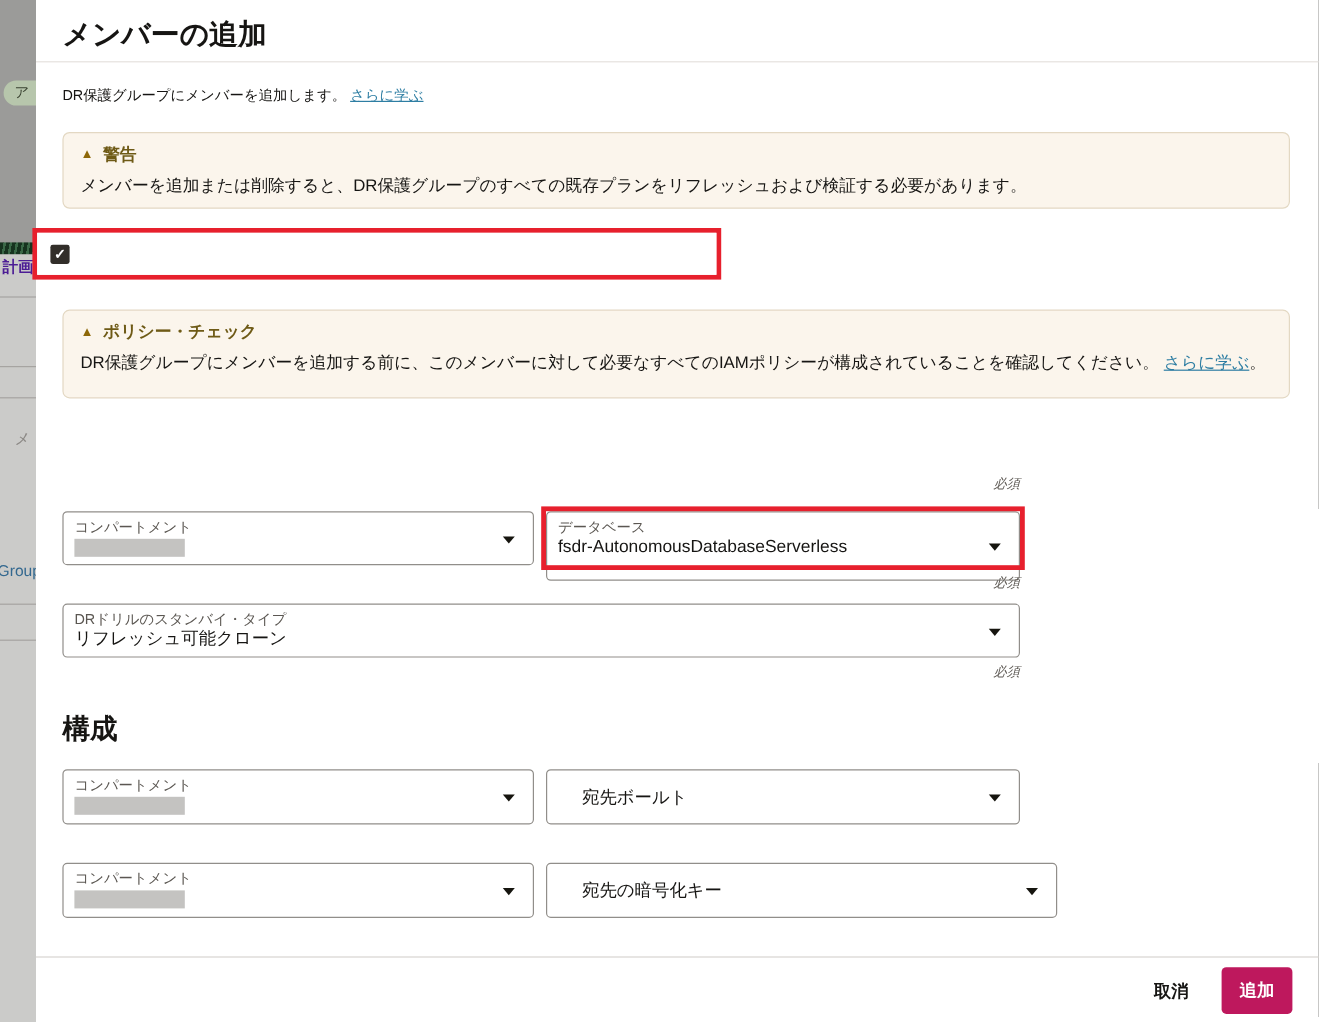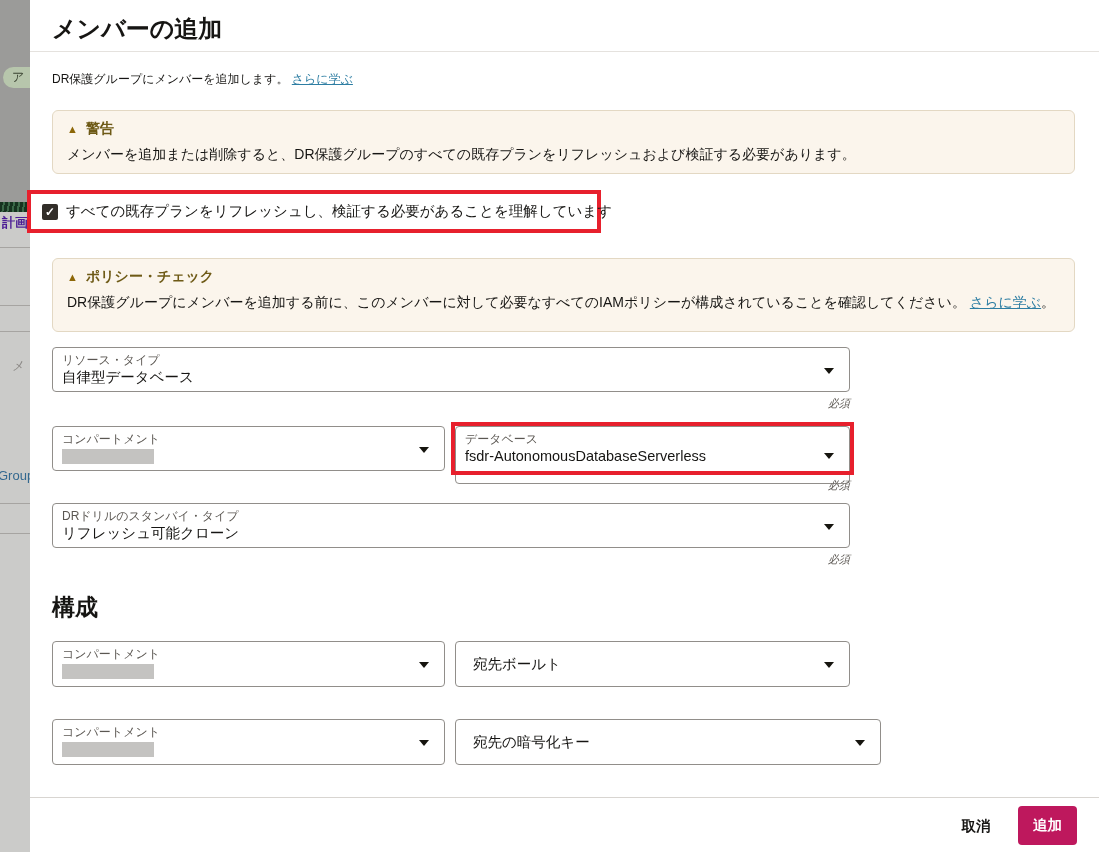--- a/index.html
+++ b/index.html
@@ -41,21 +41,21 @@
   .checkbox span{color:#fff;font-size:12px;font-weight:700;line-height:1;}
   .ack-label{margin-left:8px;font-size:14.5px;color:#161513;white-space:nowrap;}
 
   .sel{background:#fff;border:1px solid #918e8a;border-radius:4px;padding:5px 36px 4px 9px;}
   .sel-lbl{font-size:12px;color:#5b5752;line-height:1.25;white-space:nowrap;}
   .sel-val{font-size:14.5px;color:#161513;line-height:1.35;white-space:nowrap;}
   .caret{position:absolute;right:15px;top:50%;margin-top:-2px;width:0;height:0;
          border-left:5px solid transparent;border-right:5px solid transparent;
          border-top:6px solid #16150f;}
   .redact{width:92px;height:15px;background:#c4c3c1;margin-top:2px;}
-  .sel-center{display:flex;align-items:center;padding:5px 36px 5px 17px;}
+  .sel-center{display:flex;align-items:center;padding:5px 36px 5px 29px;}
   .sel-center .one{font-size:14.5px;color:#161513;white-space:nowrap;}
   .req{font-size:11px;color:#5f5b56;font-style:italic;text-align:right;}
 
   .sec-hd{left:52px;top:592px;font-size:23px;font-weight:700;color:#161513;}
 
   .btn-cancel{display:flex;align-items:center;justify-content:center;
               font-size:14.5px;font-weight:700;color:#161513;cursor:pointer;}
   .btn-add{background:#be185d;border-radius:4px;display:flex;align-items:center;
            justify-content:center;font-size:14.5px;font-weight:700;color:#ffffff;cursor:pointer;}
 </style>
@@ -95,40 +95,34 @@
       <span class="alert-ttl">警告</span>
     </div>
     <div class="alert-bd">メンバーを追加または削除すると、DR保護グループのすべての既存プランをリフレッシュおよび検証する必要があります。</div>
   </div>
 
   <div class="abs red-box" style="left:27px;top:190px;width:574px;height:43px;">
     <div class="ack-inner">
       <span class="checkbox">
         <span>✓</span>
       </span>
-      <span class="ack-label">すべての既存プランをリフレッシュし、検証する必要があることを理解しています</span>
     </div>
   </div>
 
   <div class="abs alert" style="left:52px;top:258px;width:1023px;height:74px;">
     <div class="alert-hd">
       <span class="tri">▲</span>
       <span class="alert-ttl">ポリシー・チェック</span>
     </div>
     <div class="alert-bd">
       <span>DR保護グループにメンバーを追加する前に、このメンバーに対して必要なすべてのIAMポリシーが構成されていることを確認してください。</span>
       <span class="link">さらに学ぶ</span><span>。</span>
     </div>
   </div>
 
-  <div class="abs sel" style="left:52px;top:347px;width:798px;height:45px;">
-    <div class="sel-lbl">リソース・タイプ</div>
-    <div class="sel-val">自律型データベース</div>
-    <span class="caret"></span>
-  </div>
   <div class="abs req" style="left:52px;top:396px;width:798px;">必須</div>
 
   <div class="abs sel" style="left:52px;top:426px;width:393px;height:45px;">
     <div class="sel-lbl">コンパートメント</div>
     <div class="redact"></div>
     <span class="caret"></span>
   </div>
 
   <div class="abs sel" style="left:455px;top:426px;width:395px;height:58px;">
     <div class="sel-lbl">データベース</div>

